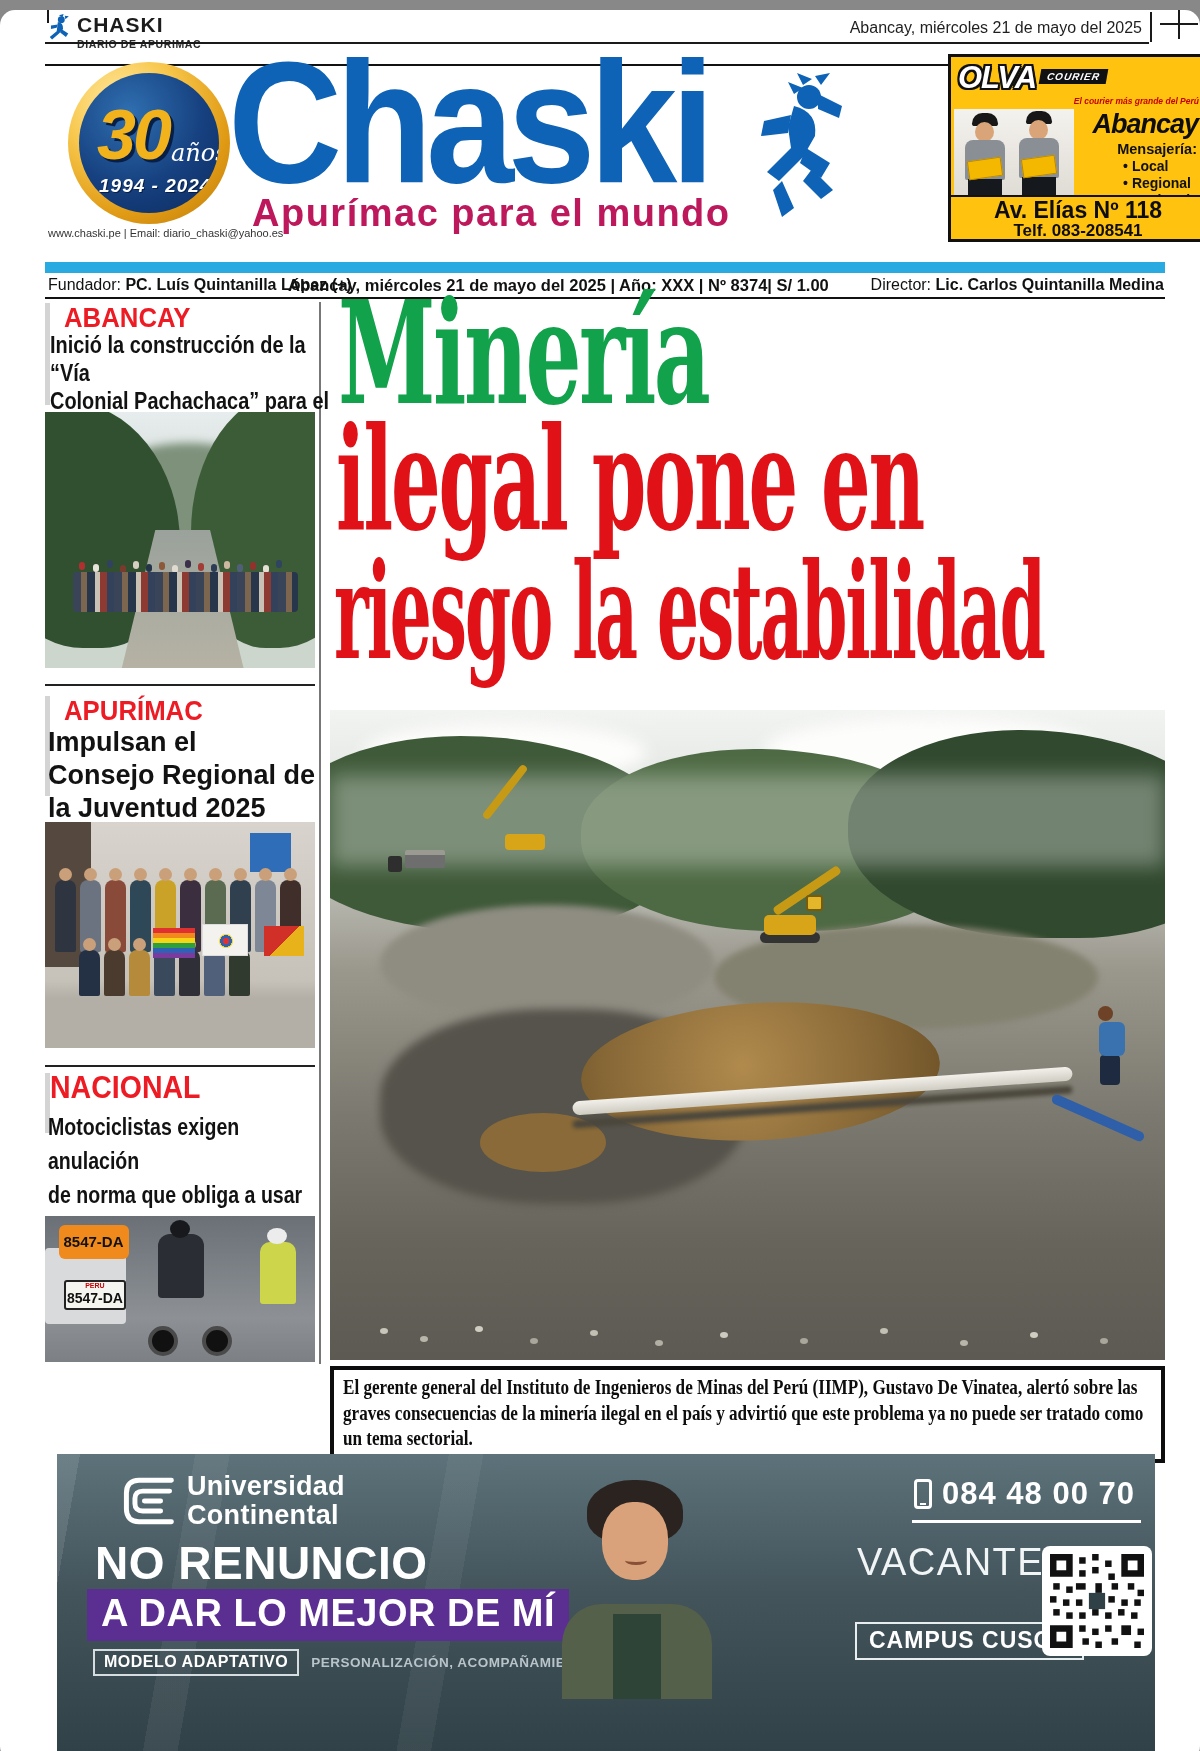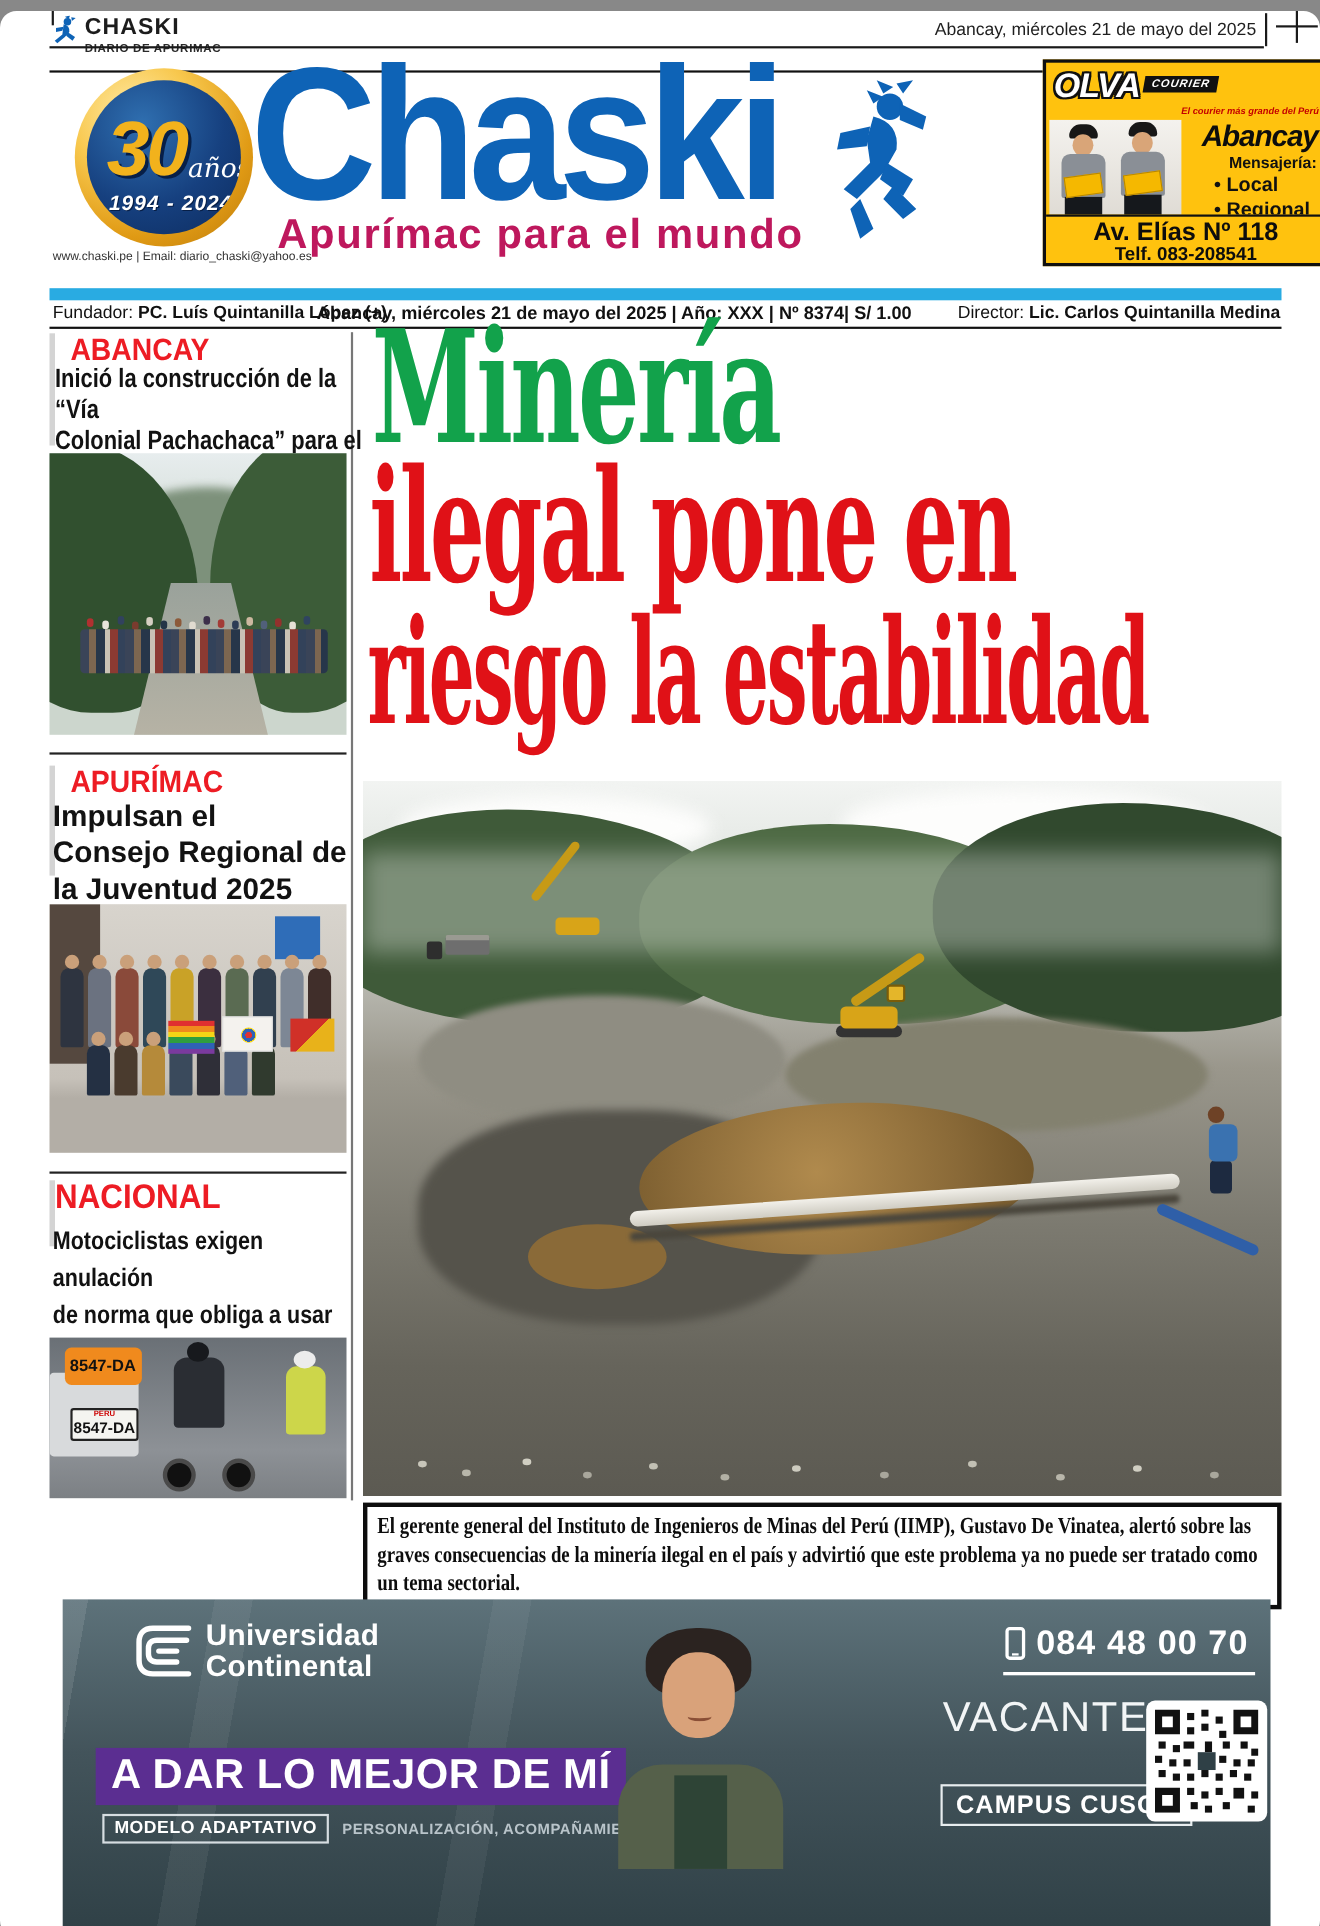--- a/index.html
+++ b/index.html
@@ -48,21 +48,21 @@
     background:linear-gradient(180deg,#f4f2ee,#ddd9d2); overflow:hidden; }
   .courier { position:absolute; width:46px; height:92px; }
   .courier .cap { position:absolute; left:10px; top:0; width:26px; height:13px; background:#171717; border-radius:12px 12px 3px 3px; }
   .courier .face { position:absolute; left:13px; top:9px; width:19px; height:20px; background:#d9a578; border-radius:50%; }
   .courier .shirt { position:absolute; left:3px; top:27px; width:40px; height:40px; background:#8a8f96; border-radius:8px 8px 2px 2px; }
   .courier .pants { position:absolute; left:6px; top:66px; width:34px; height:26px; background:#15181c; }
   .courier .pack { position:absolute; left:6px; top:46px; width:34px; height:19px; background:#f5b800; border:1px solid #b98800; transform:rotate(-8deg); }
   .olva-city { position:absolute; right:7px; top:52px; font-size:27px; font-weight:bold; font-style:italic; color:#0d0d0d; letter-spacing:-1px; }
   .olva-mens { position:absolute; right:8px; top:84px; font-size:14.5px; font-weight:bold; color:#111; }
   .olva-list { position:absolute; right:14px; top:101px; list-style:none; text-align:left; }
-  .olva-list li { font-size:18px; font-weight:bold; color:#111; line-height:1.2; }
+  .olva-list li { font-size:14px; font-weight:bold; color:#111; line-height:1.2; }
   .olva-list li::before { content:"• "; }
   .olva-note { position:absolute; right:4px; top:150px; font-size:10.5px; font-weight:bold; color:#cf0000; }
   .olva-bottom { position:absolute; left:0; right:0; bottom:0; height:44px; background:#ffc20e; border-top:2px solid #111; text-align:center; }
   .olva-addr { font-size:23px; font-weight:bold; color:#0d0d0d; line-height:1.05; margin-top:1px;text-align:center; }
   .olva-tel { font-size:17px; font-weight:bold; color:#0d0d0d; line-height:1; }
 
   
   .blue-bar { left:45px; top:252px; width:1120px; height:11px; background:#29abe2; }
   .folio { top:266px; font-size:16px; color:#111; }
   .folio b { font-weight:bold; }
@@ -415,20 +415,21 @@
           <path d="M56 7 H20 C11 7 6 12 6 21 V39 C6 48 11 53 20 53 H56"></path>
           <path d="M54 19 H24 C18.5 19 15.5 22 15.5 27 V33 C15.5 38 18.5 41 24 41 H44"></path>
           <path d="M44 30 H26"></path>
         </g>
       </svg>
       <div class="uc-text">
         <div>Universidad</div>
         <div>Continental</div>
       </div>
     </div>
+    <div class="ad-h1">NO RENUNCIO</div>
     <div class="ad-h2">A DAR LO MEJOR DE MÍ</div>
     <div class="ad-badge-row">
       <span class="ad-badge">MODELO ADAPTATIVO</span>
       <span class="ad-badge-tail">PERSONALIZACIÓN, ACOMPAÑAMIENTO E INNOVACIÓN</span>
     </div>
     <div class="ad-man-hair"></div>
     <div class="ad-man-face"></div>
     <div class="ad-man-smile"></div>
     <div class="ad-man-body"></div>
     <div class="ad-man-tee"></div>

